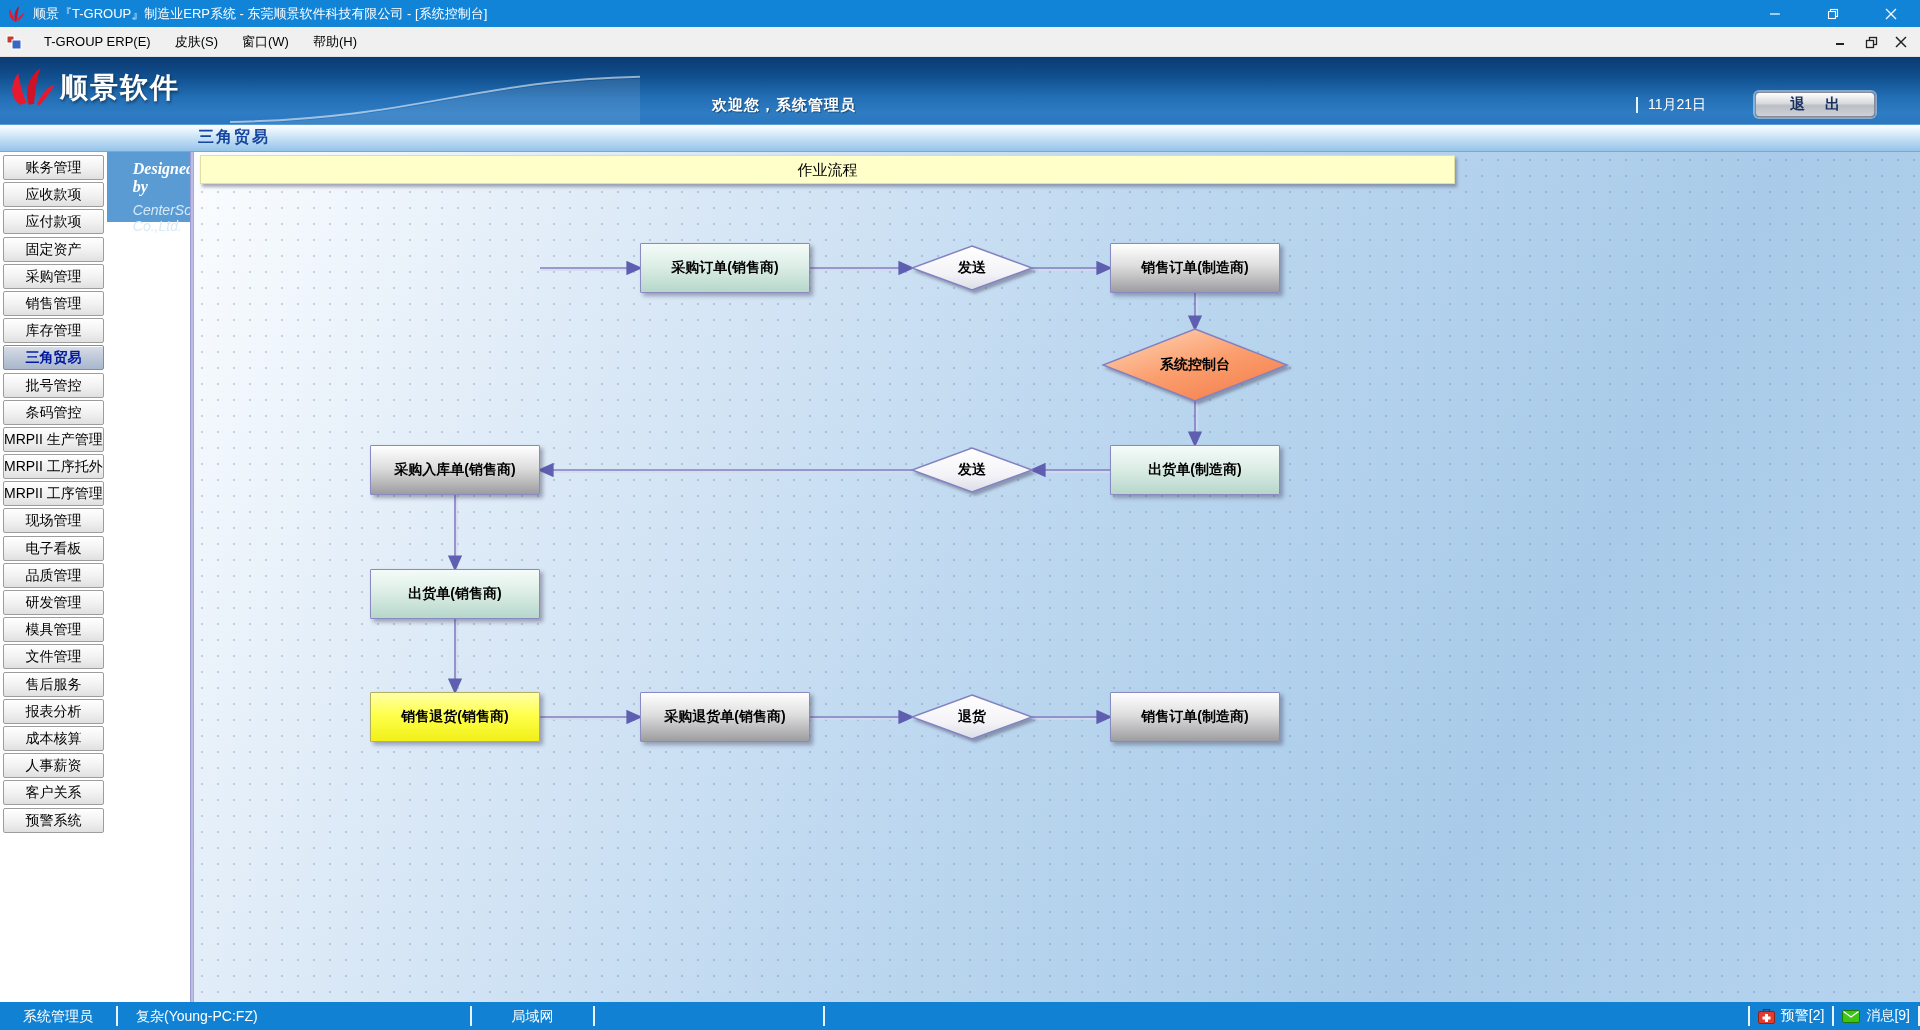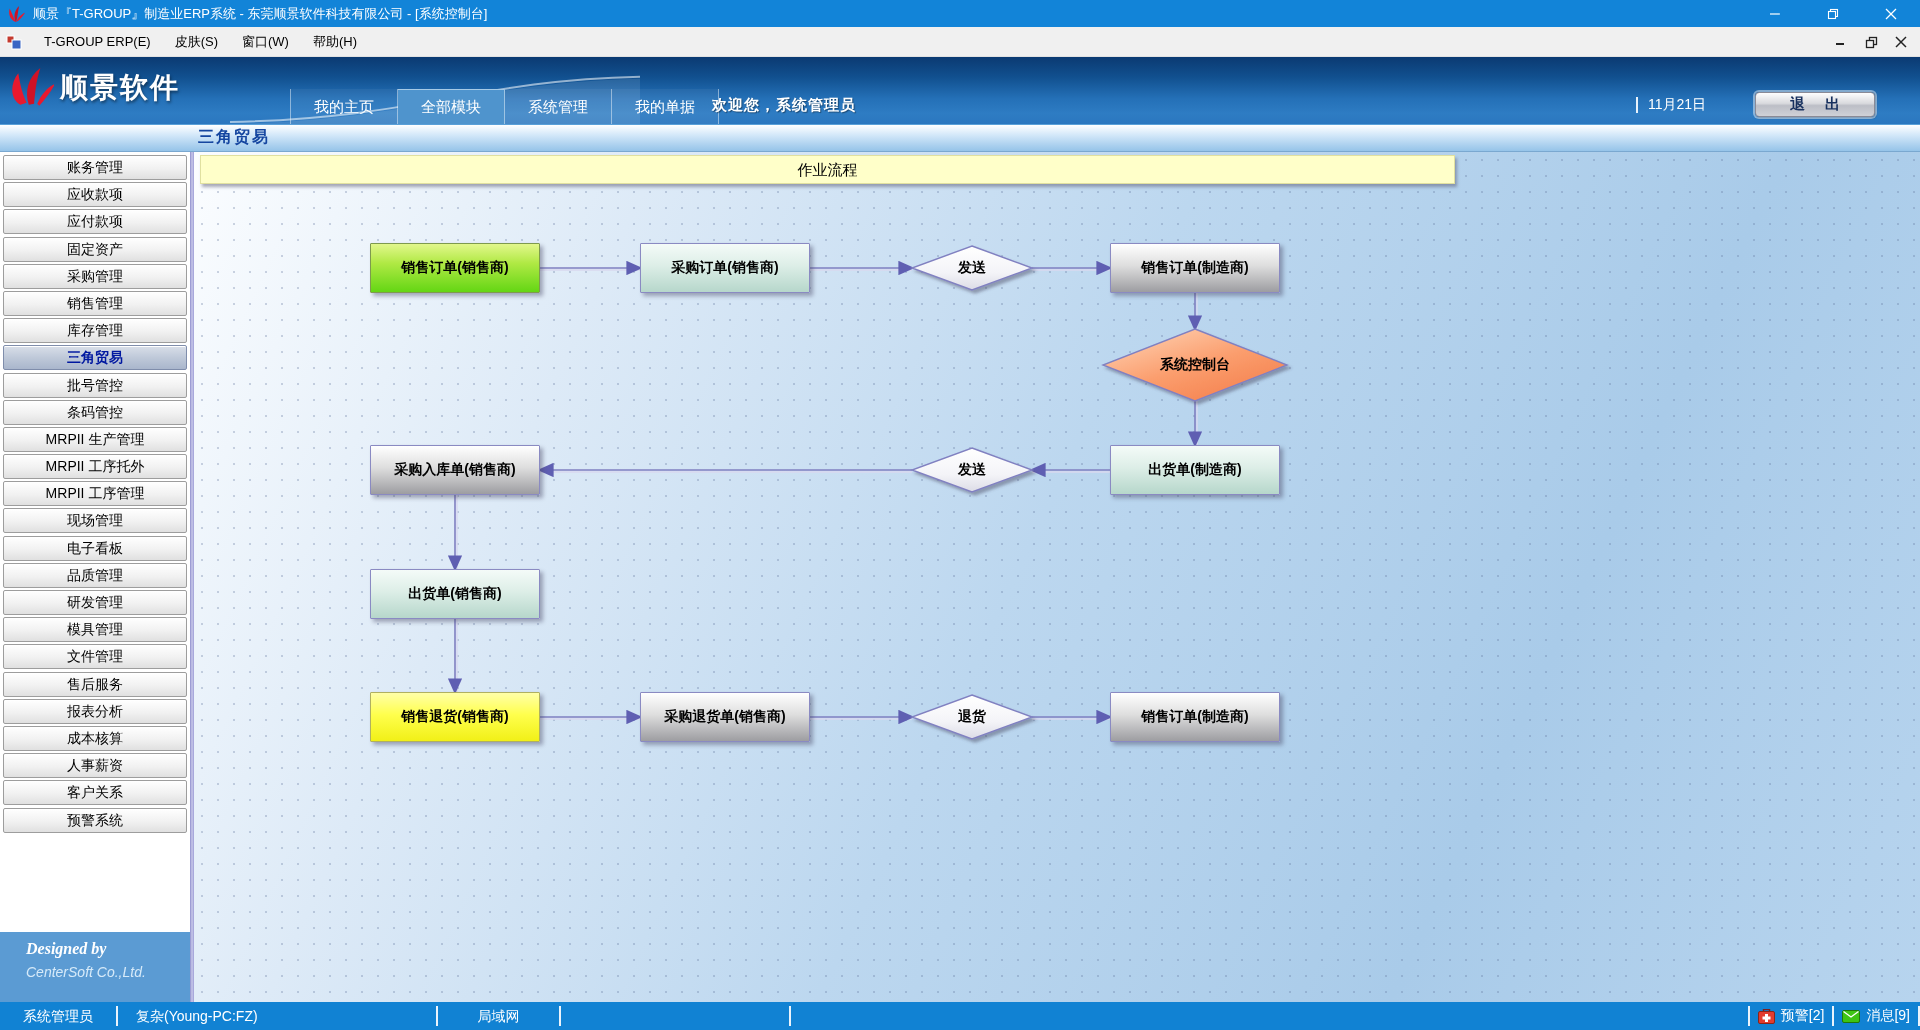--- a/index.html
+++ b/index.html
@@ -41,21 +41,21 @@
     color:#17305e; font-size:15px; font-weight:bold; letter-spacing:8px; text-indent:8px;
     font-family:inherit; cursor:default; }
 
   
   .subheader { position:absolute; left:0; top:125px; width:100%; height:27px;
     background:linear-gradient(180deg,#ffffff 0%,#d7eafa 35%,#a9cfee 80%,#96c4e9 100%);
     border-bottom:1px solid #7aa8d0; }
   .subheader-title { position:absolute; left:198px; top:2px; color:#1546a0; font-size:16px; font-weight:bold; letter-spacing:2px; }
 
   
-  .sidebar { position:absolute; left:0; top:152px; width:190px; bottom:28px; background:#fff; display:flex; flex-direction:column; }
+  .sidebar { position:absolute; left:0; top:152px; width:190px; bottom:28px; background:#fff; display:flex; flex-direction:row; }
   .splitter { position:absolute; left:190px; top:152px; width:4px; bottom:28px; background:linear-gradient(90deg,#8f8fcc,#c8c8ea,#9e9ed6); }
   #sidebar-items { padding:3px 2px 0 2px; }
   .side-item { height:25px; line-height:23px; margin:0 1px 2.2px 1px; text-align:center; font-size:14px; color:#000;
     background:linear-gradient(180deg,#ffffff,#f1f1f1 55%,#e0e0e0); border:1px solid #9d9d9d; border-radius:2px;
     box-shadow:inset 0 1px 0 #fff; white-space:nowrap; overflow:hidden; }
   .side-item.selected { background:linear-gradient(180deg,#d9dfe9,#bfc9d9 50%,#a9b6cc); color:#0018a0; font-weight:bold; border-color:#7f8dab; }
   .sidebar-fill { flex:1; background:#fff; }
   .sidebar-footer { height:70px; background:#5b9bd3; padding:8px 12px 0 26px; }
   .designed { color:#ffffff; font-size:16px; font-weight:bold; font-style:italic; font-family:"Liberation Serif","DejaVu Serif",serif; }
   .company { color:#d6eaf9; font-size:14px; font-style:italic; text-align:left; margin-top:6px; }
@@ -78,21 +78,21 @@
   .flow-box.teal   { background:linear-gradient(180deg,#f4fbf8 0%,#ddeee7 45%,#b6d7cb 100%); }
   .flow-box.gray   { background:linear-gradient(180deg,#ffffff 0%,#dedede 45%,#9d9da1 100%); }
   .flow-box.yellow { background:linear-gradient(180deg,#ffffa8 0%,#ffff4d 45%,#f1f017 100%); border-color:#b0b060; }
   .diamond-label { position:absolute; transform:translate(-50%,-50%); font-size:14px; font-weight:bold; color:#000; white-space:nowrap; }
 
   
   .statusbar { position:absolute; left:0; bottom:0; width:100%; height:28px; background:#1182d3; display:flex; align-items:center; color:#fff; font-size:14px; }
   .sb-cell { height:28px; line-height:28px; white-space:nowrap; }
   .sb-sep { width:2px; height:20px; background:#eaf3fb; margin:0; flex:0 0 auto; }
   .sb-user { width:116px; text-align:center; }
-  .sb-pc { width:318px; padding-left:18px; }
+  .sb-pc { width:352px; padding-left:18px; }
   .sb-gap1 { width:121px; text-align:center; }
   .sb-gap2 { width:228px; }
   .sb-flex { flex:1; }
   .sb-right { display:flex; align-items:center; height:28px; padding:0 8px; }
   .sb-right .ico { margin-right:6px; display:flex; }
 </style>
 </head>
 <body>
 
 <div id="app">
@@ -167,26 +167,20 @@
       <path d="M230,66 C420,62 470,24 640,20" fill="none" stroke="rgba(255,255,255,0.55)" stroke-width="2"></path>
     </svg>
     <div class="logo">
       <svg width="42" height="42" viewBox="0 0 40 40">
         <path d="M8,36 C-2,30 -2,16 6,6 C8,18 10,26 14,34 Z" fill="#e8192e"></path>
         <path d="M16,36 C12,24 15,10 27,1 C23,13 22,25 21,35 Z" fill="#d01226"></path>
         <path d="M24,35 C28,26 34,19 41,16 C36,25 31,31 26,37 Z" fill="#e8192e"></path>
       </svg>
       <span class="logo-text">顺景软件</span>
     </div>
-    <div class="tabs" id="tabs">
-        <div class="tab">我的主页</div>
-        <div class="tab active">全部模块</div>
-        <div class="tab">系统管理</div>
-        <div class="tab">我的单据</div>
-      </div>
     <div class="welcome">欢迎您，系统管理员</div>
     <div class="date-area">
       <span class="date-pipe"></span>
       <span>11月21日</span>
     </div>
     <button class="exit-btn">退 出</button>
   </div>
 
   <div class="subheader">
     <span class="subheader-title">三角贸易</span>
@@ -272,21 +266,20 @@
         <line x1="616" y1="567" x2="718" y2="567" stroke="#d8d8ef" stroke-width="1.4"></line>
         <line x1="616" y1="565" x2="718" y2="565" stroke="#7f7fc0" stroke-width="1.6" marker-end="url(#arr)"></line>
         <line x1="838" y1="567" x2="916" y2="567" stroke="#d8d8ef" stroke-width="1.4"></line>
         <line x1="838" y1="565" x2="916" y2="565" stroke="#7f7fc0" stroke-width="1.6" marker-end="url(#arr)"></line>
         <polygon points="778,94 838,116 778,138 718,116" fill="url(#gWhite)" stroke="#8181c1" stroke-width="1.4" filter="url(#dshadow)"></polygon>
         <polygon points="1001,177 1093,213 1001,249 909,213" fill="url(#gOrange)" stroke="#8181c1" stroke-width="1.4" filter="url(#dshadow)"></polygon>
         <polygon points="778,296 838,318 778,340 718,318" fill="url(#gWhite)" stroke="#8181c1" stroke-width="1.4" filter="url(#dshadow)"></polygon>
         <polygon points="778,543 838,565 778,587 718,565" fill="url(#gWhite)" stroke="#8181c1" stroke-width="1.4" filter="url(#dshadow)"></polygon>
       </svg>
     <div id="flow-nodes">
-        <div class="flow-box green" style="left: 176px; top: 91px; width: 170px; height: 50px;">销售订单(销售商)</div>
         <div class="flow-box teal" style="left: 446px; top: 91px; width: 170px; height: 50px;">采购订单(销售商)</div>
         <div class="diamond-label" style="left: 778px; top: 116px;">发送</div>
         <div class="flow-box gray" style="left: 916px; top: 91px; width: 170px; height: 50px;">销售订单(制造商)</div>
         <div class="diamond-label" style="left: 1001px; top: 213px;">系统控制台</div>
         <div class="flow-box teal" style="left: 916px; top: 293px; width: 170px; height: 50px;">出货单(制造商)</div>
         <div class="diamond-label" style="left: 778px; top: 318px;">发送</div>
         <div class="flow-box gray" style="left: 176px; top: 293px; width: 170px; height: 50px;">采购入库单(销售商)</div>
         <div class="flow-box teal" style="left: 176px; top: 417px; width: 170px; height: 50px;">出货单(销售商)</div>
         <div class="flow-box yellow" style="left: 176px; top: 540px; width: 170px; height: 50px;">销售退货(销售商)</div>
         <div class="flow-box gray" style="left: 446px; top: 540px; width: 170px; height: 50px;">采购退货单(销售商)</div>

